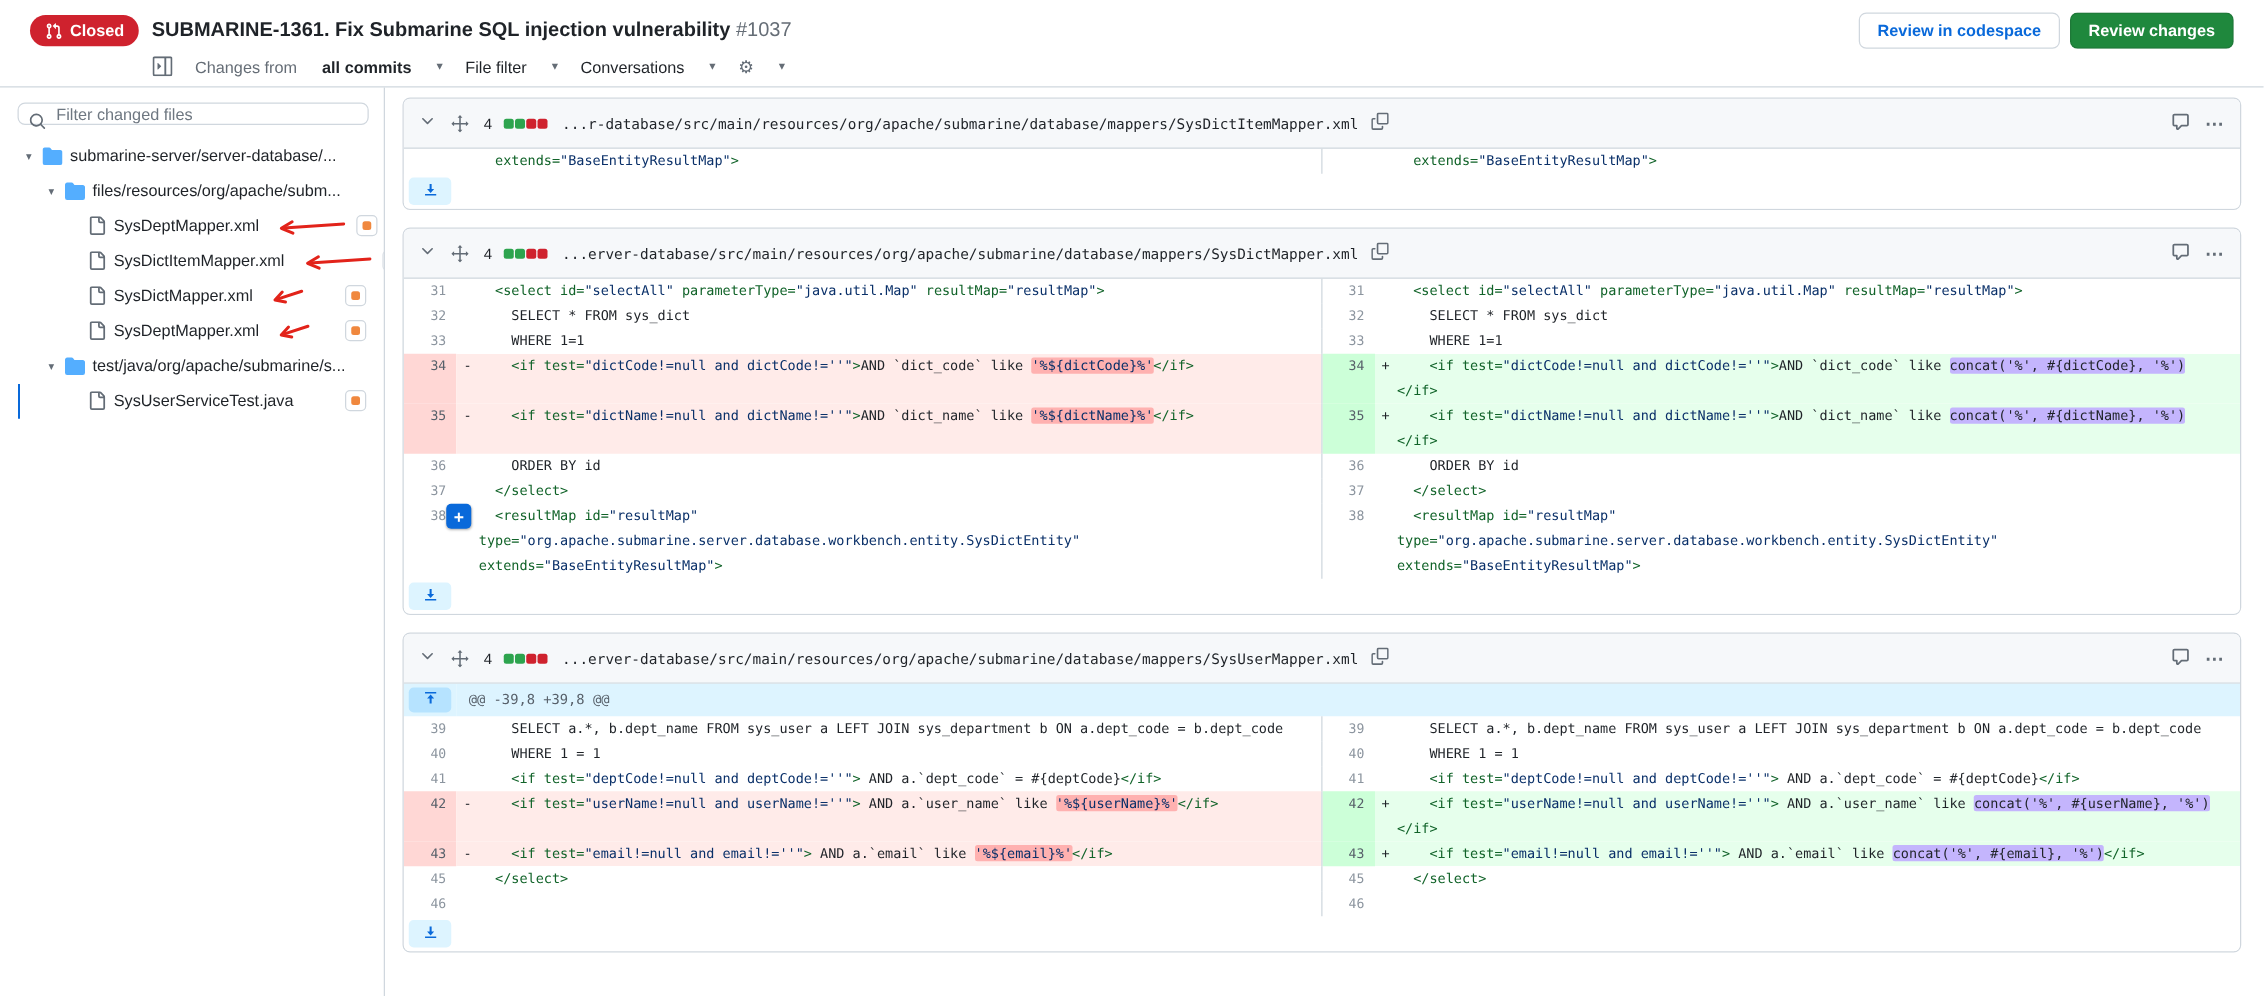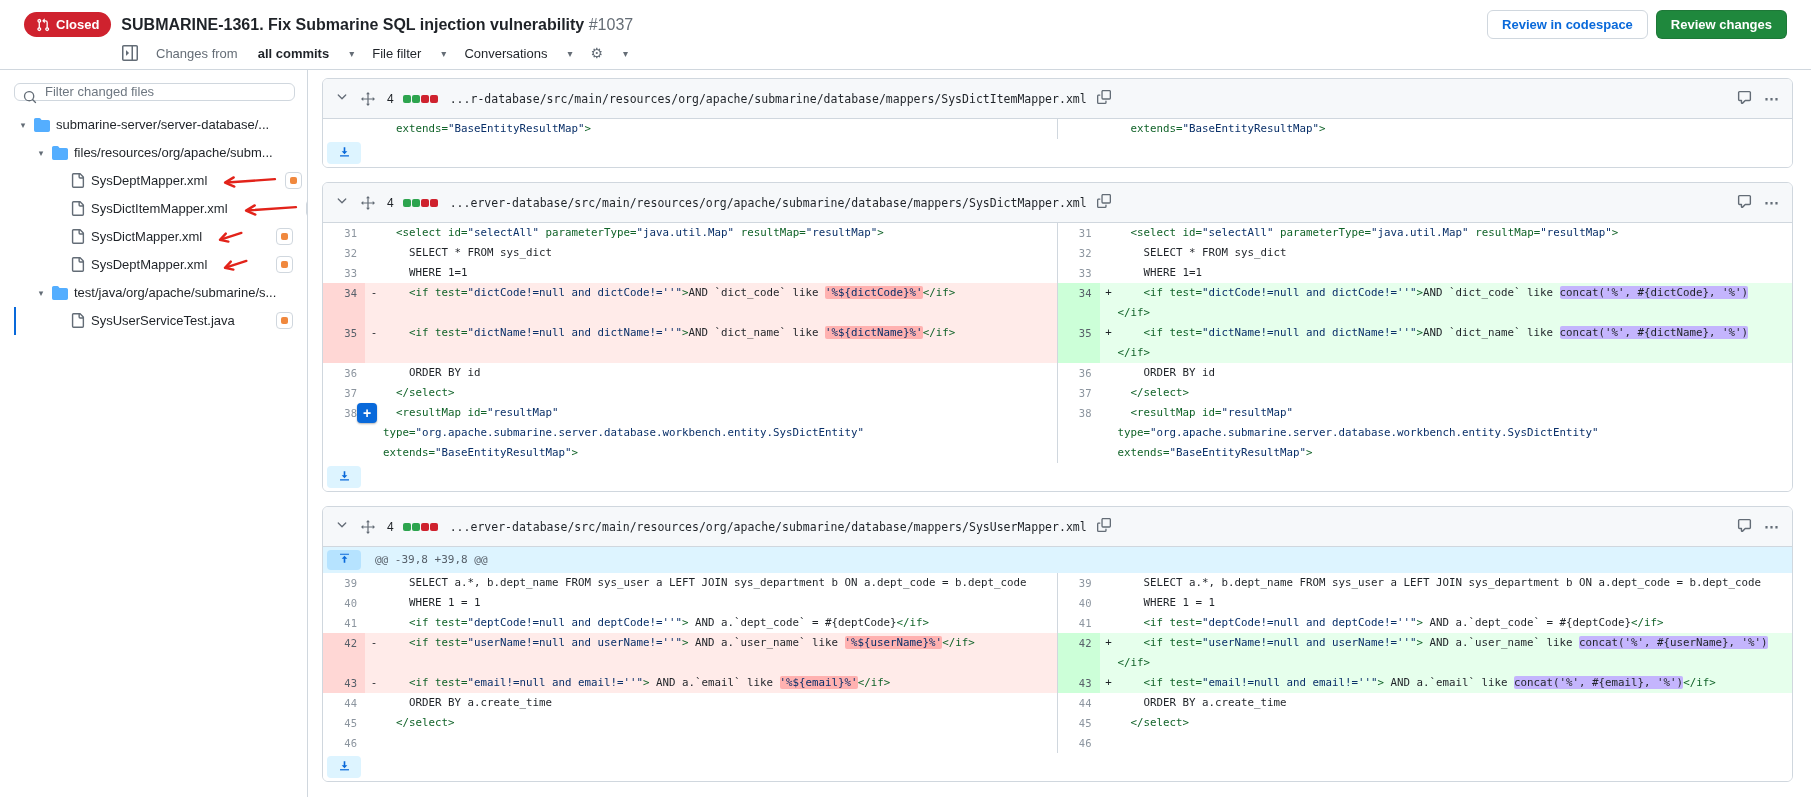--- a/index.html
+++ b/index.html
@@ -504,26 +504,20 @@
                 <td class="code add"><span class="sign">+</span><span class="tok-p">    </span><span class="tok-t">&lt;if</span><span class="tok-p"> </span><span class="tok-t">test=</span><span class="tok-s">"userName!=null and userName!=''"</span><span class="tok-t">&gt;</span><span class="tok-p"> AND a.`user_name` like </span><span class="tok-p hl-add">concat('%', #{userName}, '%')</span><span class="tok-p">
 </span><span class="tok-t">&lt;/if&gt;</span></td>
               </tr>
               <tr>
                 <td class="gut del">43</td>
                 <td class="code del"><span class="sign">-</span><span class="tok-p">    </span><span class="tok-t">&lt;if</span><span class="tok-p"> </span><span class="tok-t">test=</span><span class="tok-s">"email!=null and email!=''"</span><span class="tok-t">&gt;</span><span class="tok-p"> AND a.`email` like </span><span class="tok-s hl-del">'%${email}%'</span><span class="tok-t">&lt;/if&gt;</span></td>
                 <td class="gut add rb">43</td>
                 <td class="code add"><span class="sign">+</span><span class="tok-p">    </span><span class="tok-t">&lt;if</span><span class="tok-p"> </span><span class="tok-t">test=</span><span class="tok-s">"email!=null and email!=''"</span><span class="tok-t">&gt;</span><span class="tok-p"> AND a.`email` like </span><span class="tok-p hl-add">concat('%', #{email}, '%')</span><span class="tok-t">&lt;/if&gt;</span></td>
               </tr>
               <tr>
-                <td class="gut ctx">44</td>
-                <td class="code ctx"><span class="sign"></span><span class="tok-p">    ORDER BY a.create_time</span></td>
-                <td class="gut ctx rb">44</td>
-                <td class="code ctx"><span class="sign"></span><span class="tok-p">    ORDER BY a.create_time</span></td>
-              </tr>
-              <tr>
                 <td class="gut ctx">45</td>
                 <td class="code ctx"><span class="sign"></span><span class="tok-p">  </span><span class="tok-t">&lt;/select&gt;</span></td>
                 <td class="gut ctx rb">45</td>
                 <td class="code ctx"><span class="sign"></span><span class="tok-p">  </span><span class="tok-t">&lt;/select&gt;</span></td>
               </tr>
               <tr>
                 <td class="gut ctx">46</td>
                 <td class="code ctx"><span class="sign"></span></td>
                 <td class="gut ctx rb">46</td>
                 <td class="code ctx"><span class="sign"></span></td>

